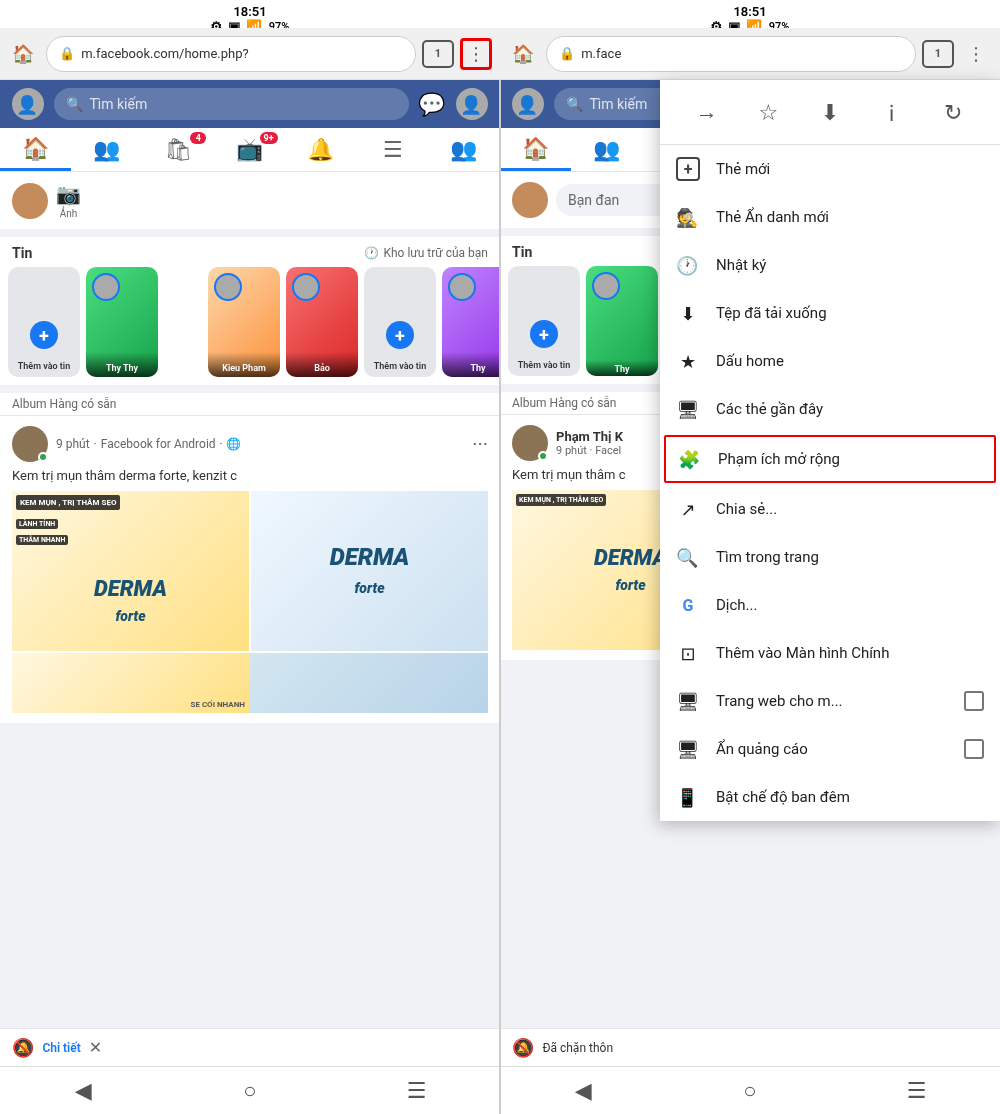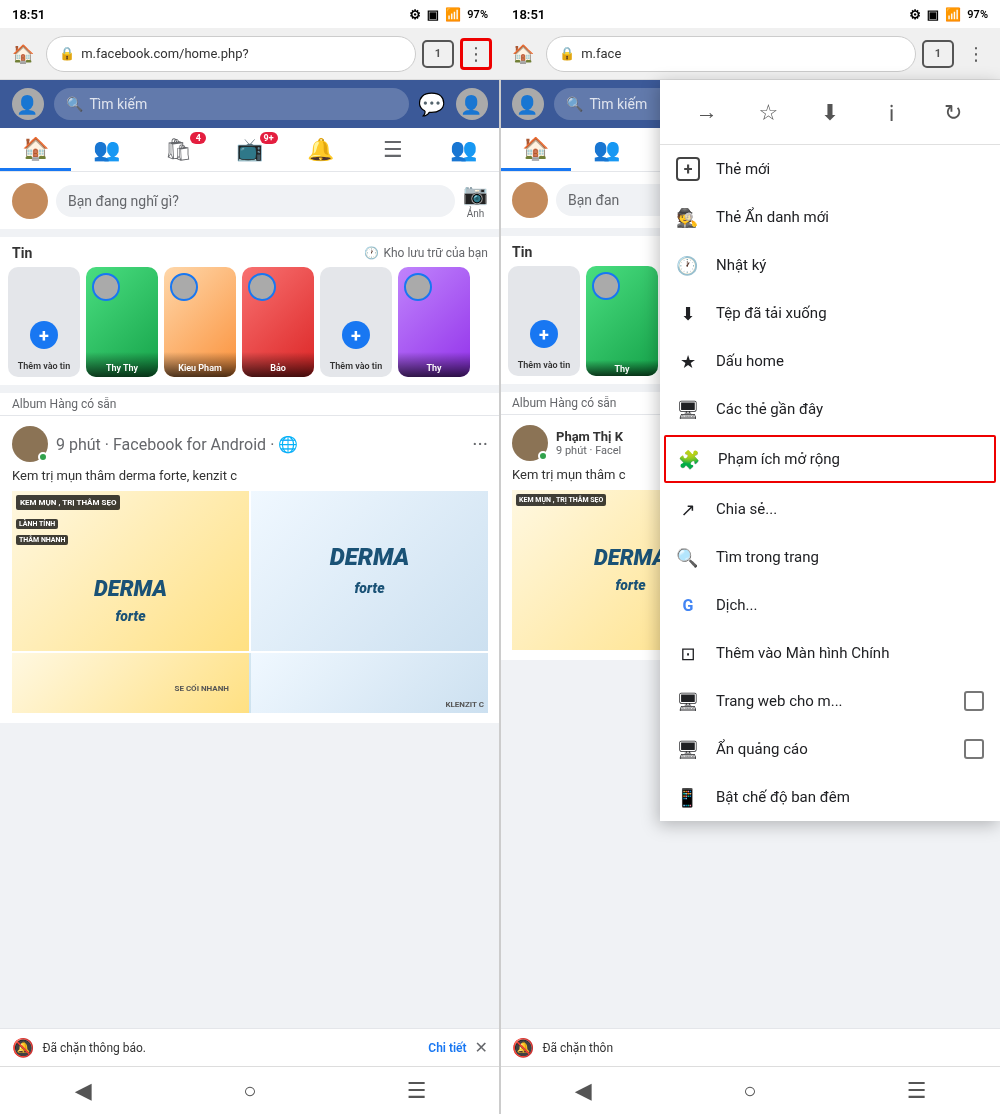--- a/index.html
+++ b/index.html
@@ -15,20 +15,21 @@
     
     .status-bar {
       display: flex;
       justify-content: space-between;
       align-items: center;
       background: #fff;
       padding: 4px 12px;
       height: 28px;
       font-size: 13px;
       font-weight: 600;
+      flex-direction: column;
     }
 
     
     .browser-chrome {
       background: #f0f0f0;
       border-bottom: 1px solid #ddd;
       height: 52px;
       display: flex;
       align-items: center;
       padding: 0 8px;
@@ -184,21 +185,20 @@
       <span class="fb-badge">9+</span>
     </div>
     <div style="flex:1;display:flex;align-items:center;justify-content:center;height:100%;font-size:22px;color:#65676b;">🔔</div>
     <div style="flex:1;display:flex;align-items:center;justify-content:center;height:100%;font-size:22px;color:#65676b;">☰</div>
     <div style="flex:1;display:flex;align-items:center;justify-content:center;height:100%;font-size:22px;color:#65676b;">👥</div>
   </div>
 
   <div style="background:#fff;padding:10px 12px;margin-bottom:8px;">
     <div style="display:flex;align-items:center;gap:8px;">
       <div style="width:36px;height:36px;border-radius:50%;background:#c48b5c;"></div>
-      <div style="flex:1;background:#f0f2f5;border-radius:20px;padding:8px 12px;font-size:14px;color:#65676b;">Bạn đang nghĩ gì?</div>
       <div style="display:flex;flex-direction:column;align-items:center;gap:2px;">
         <span style="font-size:20px;color:#45bd62;">📷</span>
         <span style="font-size:10px;color:#65676b;">Ảnh</span>
       </div>
     </div>
   </div>
 
   <div style="background:#fff;padding:8px 0;margin-bottom:8px;">
     <div style="display:flex;justify-content:space-between;align-items:center;padding:0 12px 6px;">
       <span style="font-size:14px;font-weight:700;color:#333;">Tin</span>
@@ -216,21 +216,21 @@
         </div>
       </div>
 
       <div class="fb-story story-color-1">
         <div class="fb-story-avatar"></div>
         <div style="position:absolute;bottom:0;left:0;right:0;background:linear-gradient(transparent,rgba(0,0,0,0.7));padding:4px 2px 2px;text-align:center;">
           <span style="font-size:9px;font-weight:600;color:#fff;">Thy Thy</span>
         </div>
       </div>
 
-      <div class="fb-story" style="background:linear-gradient(135deg,#fed7aa,#fb923c);">
+      <div class="fb-story" style="background:linear-gradient(135deg,#fed7aa,#fb923c);margin-left:44px;">
         <div class="fb-story-avatar"></div>
         <div style="position:absolute;bottom:0;left:0;right:0;background:linear-gradient(transparent,rgba(0,0,0,0.7));padding:4px 2px 2px;text-align:center;">
           <span style="font-size:9px;font-weight:600;color:#fff;">Kieu Pham</span>
         </div>
       </div>
 
       <div class="fb-story story-color-3">
         <div class="fb-story-avatar"></div>
         <div style="position:absolute;bottom:0;left:0;right:0;background:linear-gradient(transparent,rgba(0,0,0,0.7));padding:4px 2px 2px;text-align:center;">
           <span style="font-size:9px;font-weight:600;color:#fff;">Bảo</span>
@@ -254,21 +254,21 @@
   <div style="font-size:12px;color:#65676b;padding:4px 12px;background:#fff;border-bottom:1px solid #e4e6ea;">
     <span>Album Hàng có sẵn</span>
   </div>
 
   <div style="background:#fff;margin-bottom:8px;padding:10px 12px;">
     <div style="display:flex;align-items:center;gap:8px;margin-bottom:6px;">
       <div style="width:36px;height:36px;border-radius:50%;background:#8b7355;position:relative;">
         <div style="position:absolute;bottom:0;right:0;width:10px;height:10px;background:#31a24c;border-radius:50%;border:2px solid #fff;"></div>
       </div>
       <div style="flex:1;">
-        <div style="font-size:16px;color:#65676b;display:flex;align-items:center;gap:4px;">
+        <div style="font-size:12px;color:#65676b;display:flex;align-items:center;gap:4px;">
           <span>9 phút</span>
           <span>·</span>
           <span>Facebook for Android</span>
           <span>·</span>
           <span>🌐</span>
         </div>
       </div>
       <div style="font-size:20px;color:#65676b;">···</div>
     </div>
     <div style="font-size:13px;color:#333;margin-bottom:8px;">Kem trị mụn thâm derma forte, kenzit c</div>
@@ -278,32 +278,28 @@
         <div style="position:absolute;top:4px;left:4px;background:rgba(0,0,0,0.75);color:#fff;font-size:8px;font-weight:700;padding:2px 4px;border-radius:2px;line-height:1.4;">KEM MỤN , TRỊ THÂM SẸO</div>
         <div style="position:absolute;top:28px;left:4px;background:rgba(0,0,0,0.75);color:#fff;font-size:7px;font-weight:700;padding:1px 3px;border-radius:2px;">LÀNH TÍNH</div>
         <div style="position:absolute;top:44px;left:4px;background:rgba(0,0,0,0.75);color:#fff;font-size:7px;font-weight:700;padding:1px 3px;border-radius:2px;">THÂM NHANH</div>
         <div style="font-size:22px;font-weight:900;color:#1a5276;text-align:center;margin-top:60px;font-style:italic;">DERMA<br><span style="font-size:14px;">forte</span></div>
       </div>
       <div style="height:160px;background:linear-gradient(135deg,#f0f8ff,#cce0f0);display:flex;align-items:center;justify-content:center;">
         <div style="font-size:24px;font-weight:900;color:#1a5276;text-align:center;font-style:italic;">DERMA<br><span style="font-size:14px;">forte</span></div>
       </div>
     </div>
     <div style="height:60px;background:linear-gradient(135deg,#e8f4f8,#b8d4e8);display:grid;grid-template-columns:1fr 1fr;gap:2px;margin-top:2px;">
-      <div style="background:linear-gradient(135deg,#fff8e1,#ffe082);display:flex;align-items:flex-end;justify-content:flex-end;padding:20px;">
+      <div style="background:linear-gradient(135deg,#fff8e1,#ffe082);display:flex;align-items:flex-end;justify-content:flex-end;padding:4px;">
         <span style="font-size:8px;color:#555;font-weight:700;">SE CỐI NHANH</span>
-      </div>
-      <div style="background:linear-gradient(135deg,#f0f8ff,#cce0f0);display:flex;align-items:flex-end;justify-content:flex-end;padding:4px;">
-        <span style="font-size:8px;color:#555;font-weight:700;">KLENZIT C</span>
       </div>
     </div>
   </div>
 
   <div style="position:absolute;bottom:0;left:0;right:0;background:#fff;padding:8px 12px;display:flex;align-items:center;gap:8px;border-top:1px solid #e4e6ea;">
     <span style="font-size:18px;">🔕</span>
-    <span style="flex:1;font-size:12px;color:#333;">Đã chặn thông báo.</span>
     <span style="color:#1877f2;font-weight:600;font-size:12px;">Chi tiết</span>
     <span style="font-size:16px;color:#65676b;">✕</span>
   </div>
 </div>
 
 <div style="position:absolute;top:80px;left:500px;width:500px;height:calc(1114px - 80px - 48px);background:#f0f2f5;overflow:hidden;">
 
   <div style="background:#3b5998;height:48px;display:flex;align-items:center;padding:0 12px;gap:10px;">
     <div style="width:32px;height:32px;border-radius:50%;background:#aaa;display:flex;align-items:center;justify-content:center;font-size:18px;color:#fff;">👤</div>
     <div style="flex:1;background:rgba(255,255,255,0.2);border-radius:20px;height:32px;display:flex;align-items:center;padding:0 12px;gap:6px;color:rgba(255,255,255,0.8);font-size:14px;">

